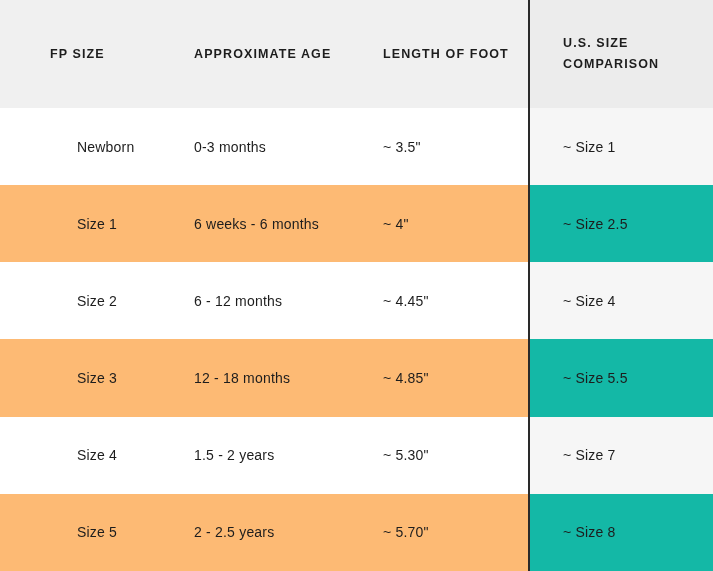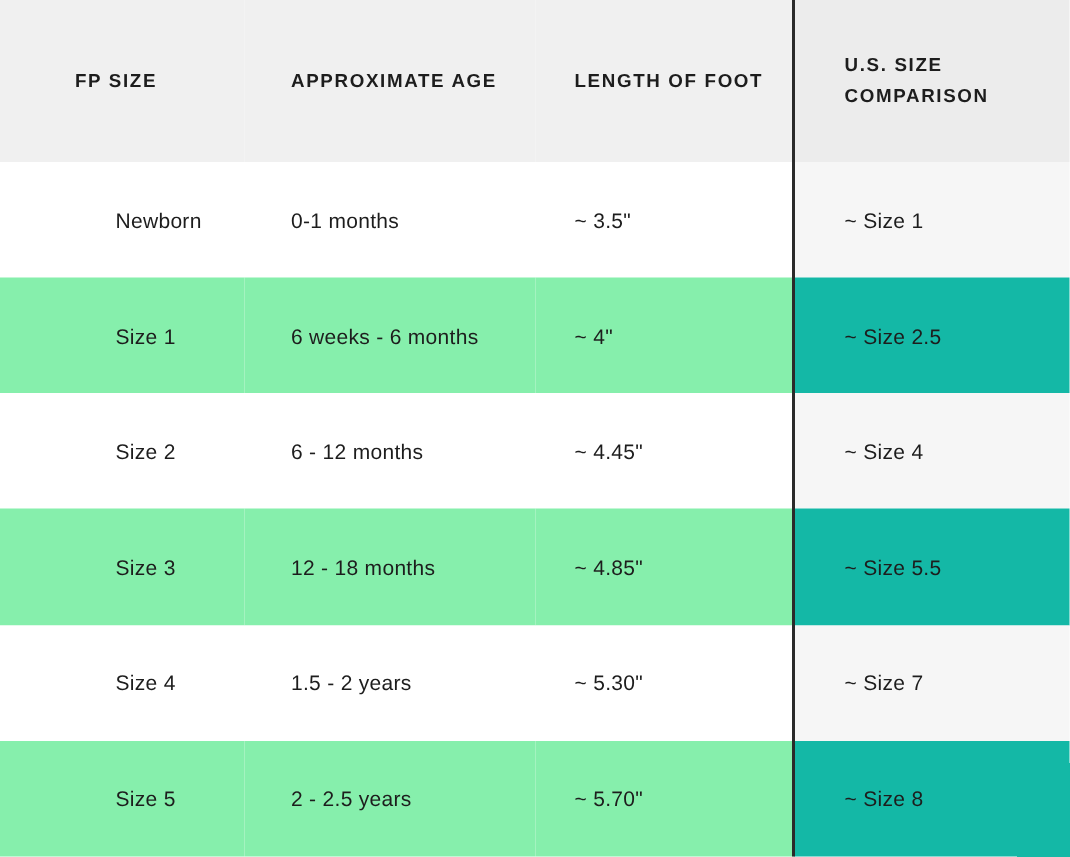--- a/index.html
+++ b/index.html
@@ -51,21 +51,21 @@
     font-weight: 400;
     color: #1d1d1d;
     padding: 0 0 0 77px;
     letter-spacing: 0.2px;
   }
   tbody td.c1 { padding-left: 31px; }
   tbody td.c2 { padding-left: 26px; }
   tbody td.c3 { padding-left: 34px; }
 
   tbody tr.odd td { background: #ffffff; }
-  tbody tr.even td { background: #86efac; }
+  tbody tr.even td { background: #fdba74; }
 
   tbody tr.odd td.c3 { background: #f6f6f6; margin-left: 16px; }
   tbody tr.even td.c3 { background: #14b8a6; }
 
   thead th.c3h { background: #ececec; }
 
   .divider {
     position: absolute;
     top: 0;
     left: 528px;
@@ -91,21 +91,21 @@
       <tr>
         <th class="c0h">FP SIZE</th>
         <th class="c1h">APPROXIMATE AGE</th>
         <th class="c2h">LENGTH OF FOOT</th>
         <th class="c3h">U.S. SIZE COMPARISON</th>
       </tr>
     </thead>
     <tbody>
       <tr class="odd">
         <td class="c0">Newborn</td>
-        <td class="c1">0-1 months</td>
+        <td class="c1">0-3 months</td>
         <td class="c2">~ 3.5"</td>
         <td class="c3">~ Size 1</td>
       </tr>
       <tr class="even">
         <td class="c0">Size 1</td>
         <td class="c1">6 weeks - 6 months</td>
         <td class="c2">~ 4"</td>
         <td class="c3">~ Size 2.5</td>
       </tr>
       <tr class="odd">

